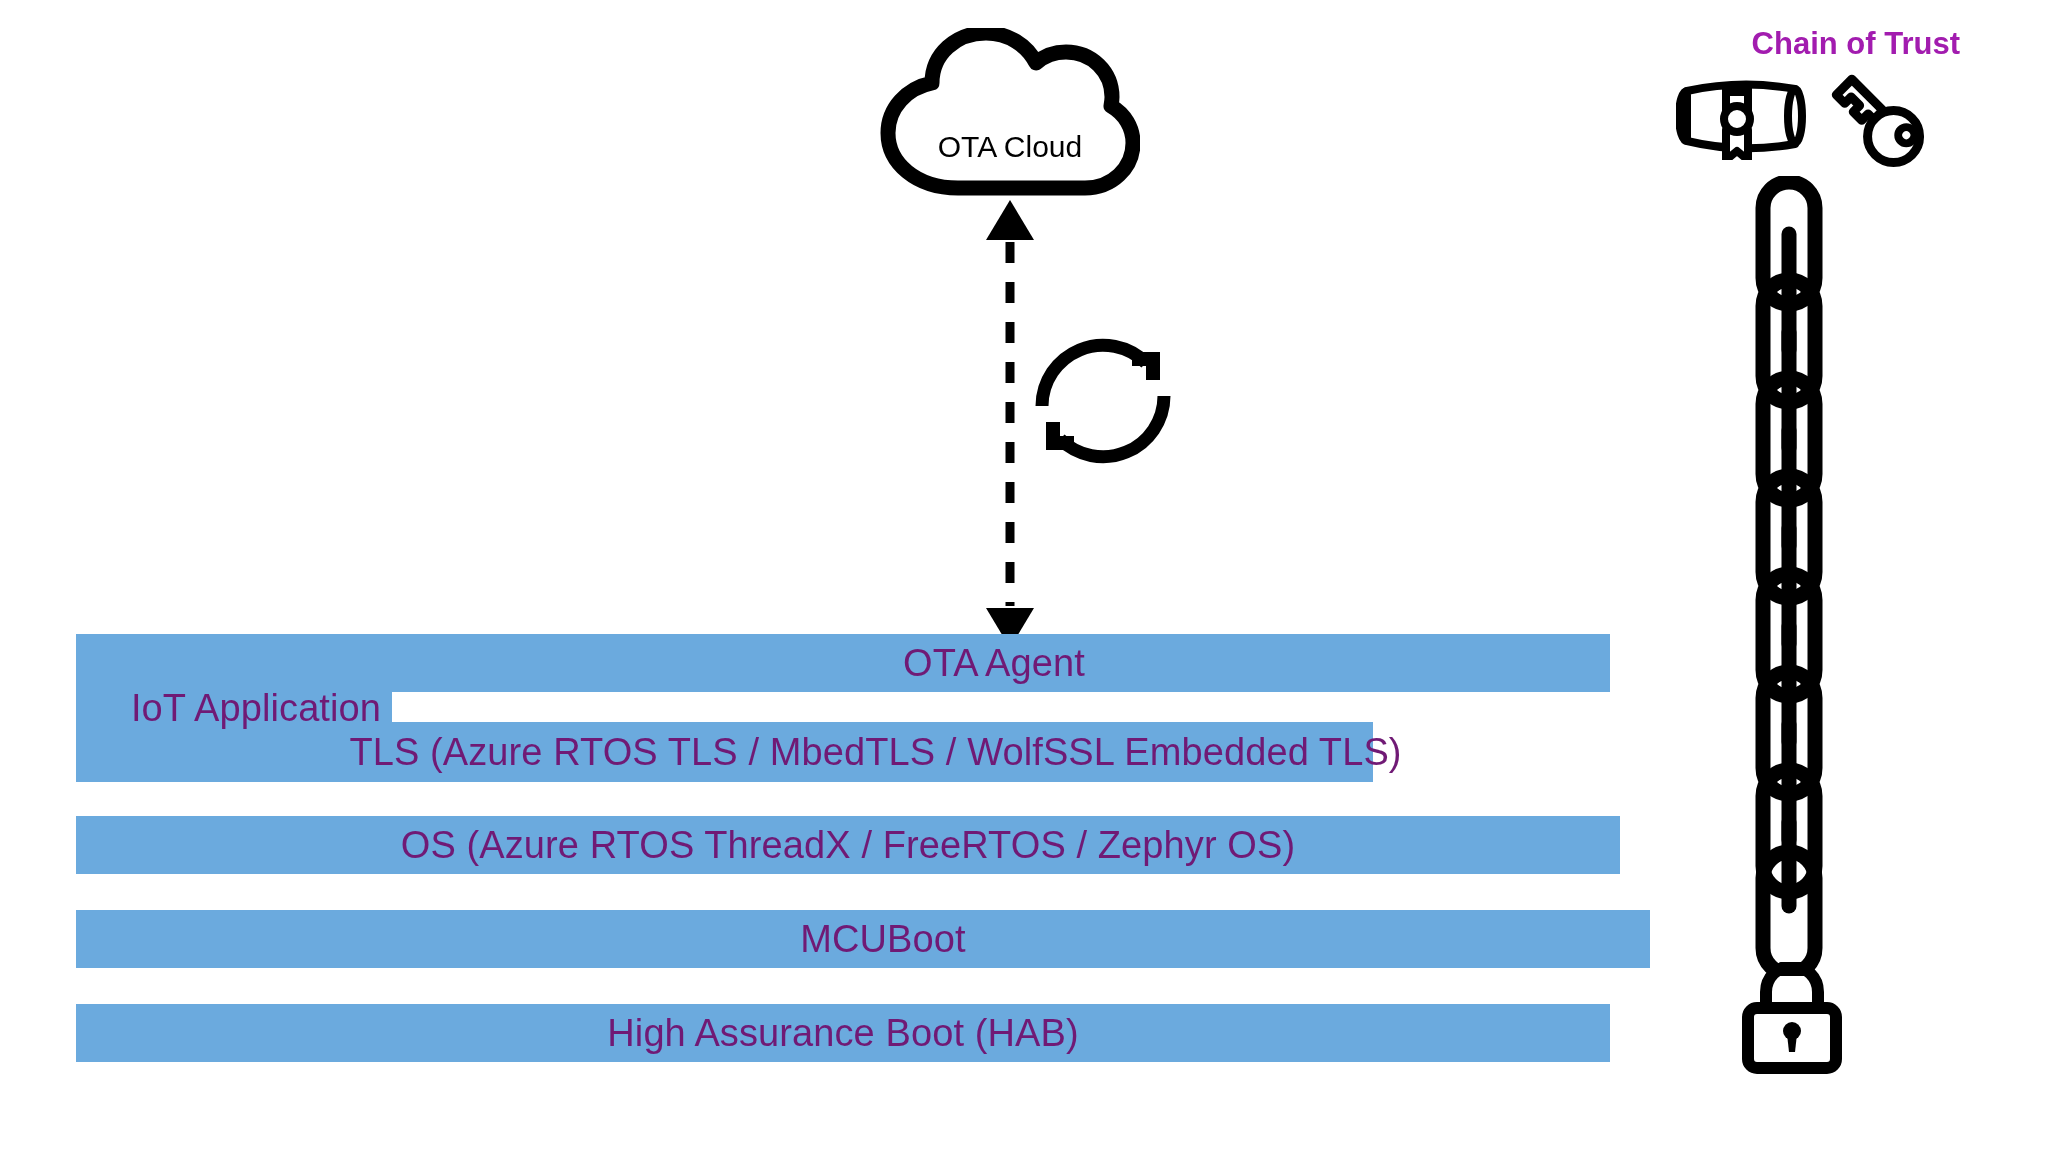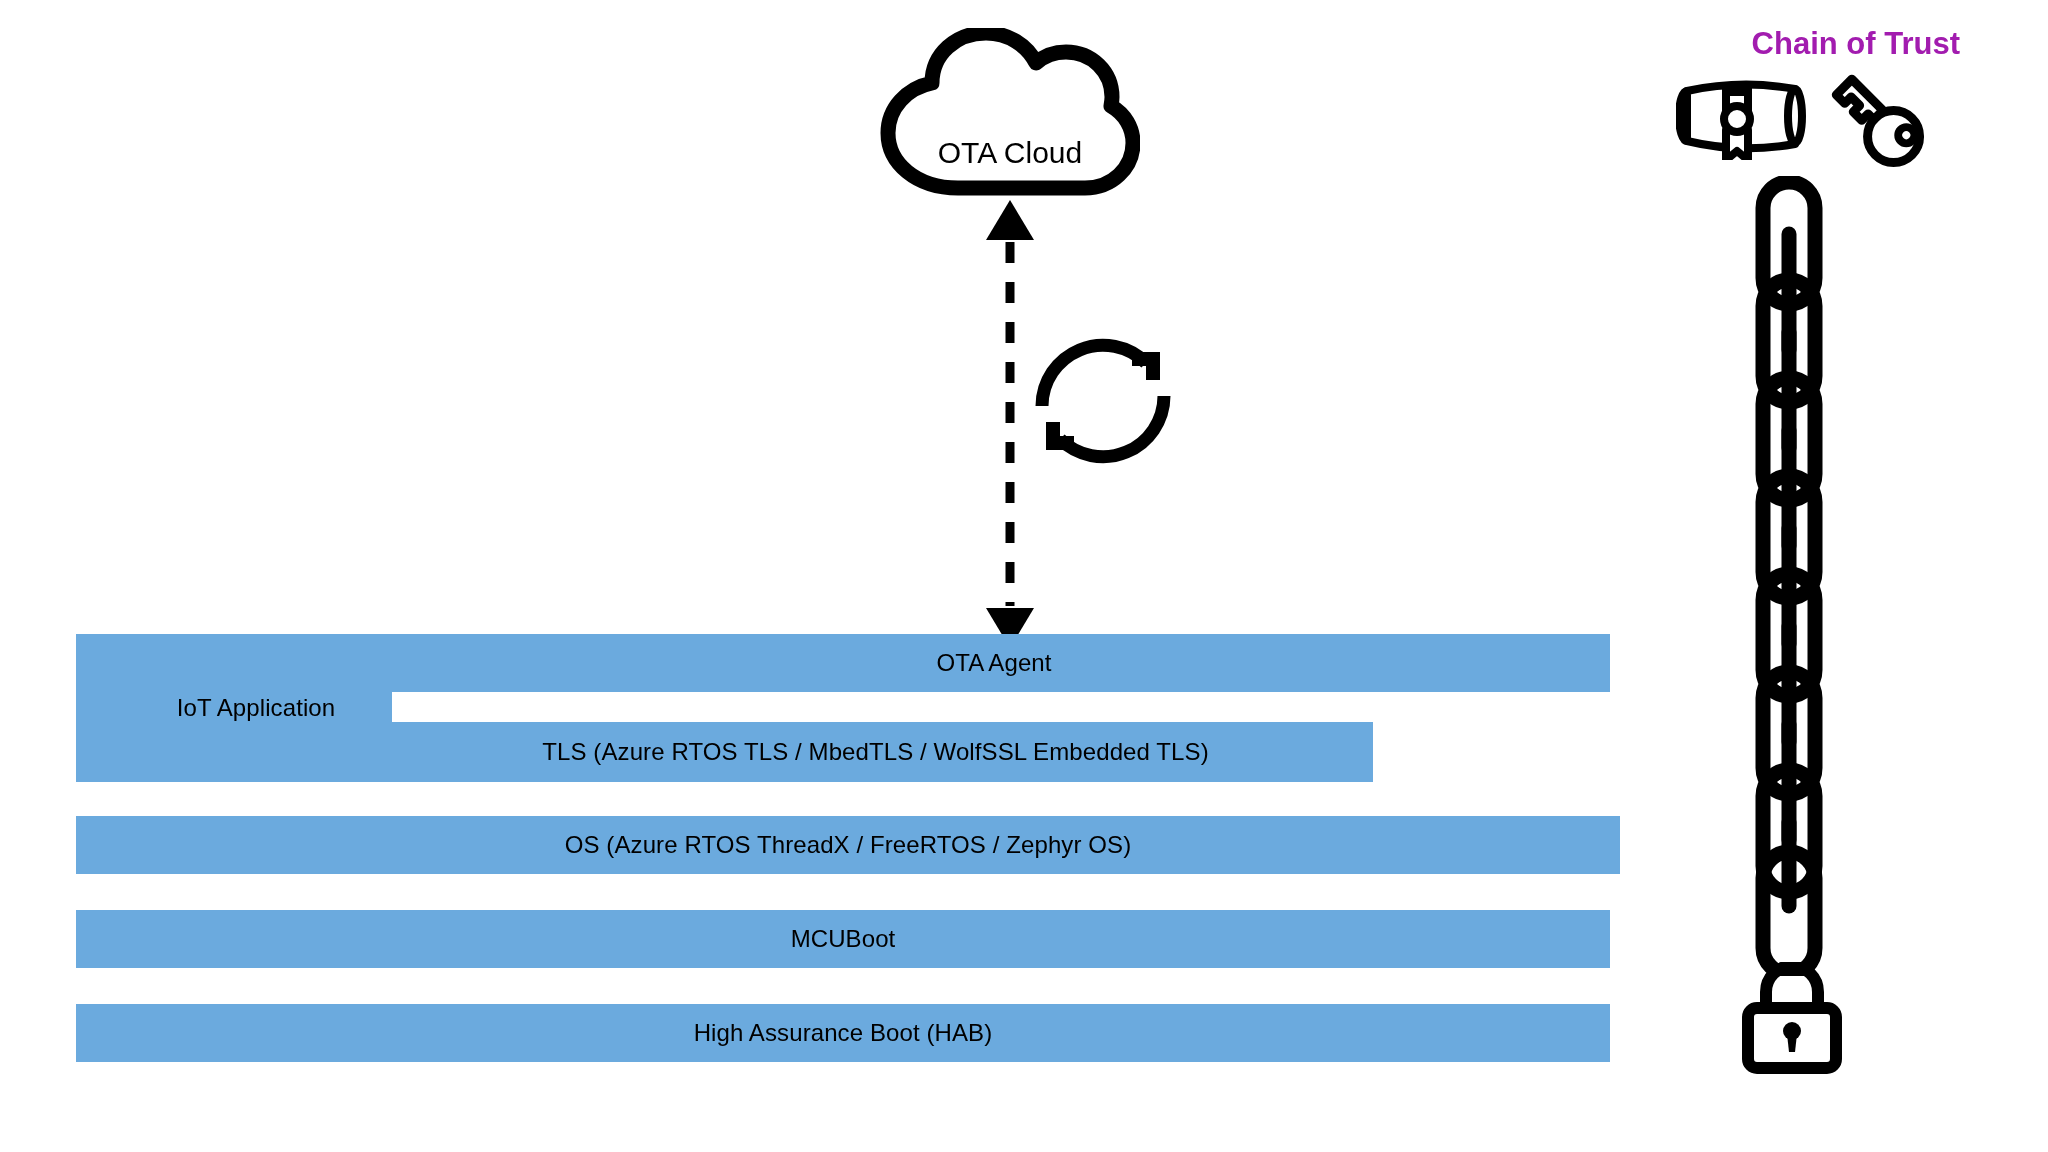--- a/index.html
+++ b/index.html
@@ -20,22 +20,22 @@
     overflow: hidden;
   }
 
   
   .bar {
     position: absolute;
     background: #6BAADE;
     display: flex;
     align-items: center;
     justify-content: center;
-    color: #000000;
-    font-size: 24px;
+    color: #701a75;
+    font-size: 38px;
     line-height: 1;
     letter-spacing: 0.1px;
     white-space: nowrap;
   }
   .bar-label {
     display: block;
     text-align: center;
   }
 
   #bar-iot-application { left: 76px;  top: 634px; width: 272px; height: 148px; padding-left: 44px; }
@@ -51,21 +51,21 @@
     position: absolute;
     left: 880px;
     top: 28px;
     width: 260px;
     height: 172px;
   }
   #cloud-group svg { display: block; }
   #cloud-label {
     position: absolute;
     left: 0;
-    top: 8px;
+    top: 2px;
     width: 260px;
     height: 172px;
     display: flex;
     align-items: flex-end;
     justify-content: center;
     padding-bottom: 38px;
     box-sizing: border-box;
     font-size: 30px;
     color: #000;
     pointer-events: none;
@@ -184,21 +184,21 @@
 
   <div class="bar" id="bar-tls" style="background: rgb(107, 170, 222);">
     <span class="bar-label">TLS (Azure RTOS TLS / MbedTLS / WolfSSL Embedded TLS)</span>
   </div>
 
 
   <div class="bar" id="bar-os" style="background: rgb(107, 170, 222);">
     <span class="bar-label">OS (Azure RTOS ThreadX / FreeRTOS / Zephyr OS)</span>
   </div>
 
-  <div class="bar" id="bar-mcuboot" style="background: rgb(107, 170, 222);">
+  <div class="bar" id="bar-mcuboot" style="background: rgb(107, 170, 222); padding-left: 40px;">
     <span class="bar-label">MCUBoot</span>
   </div>
 
   <div class="bar" id="bar-hab" style="background: rgb(107, 170, 222);">
     <span class="bar-label">High Assurance Boot (HAB)</span>
   </div>
 
   <div id="chain-of-trust-title">Chain of Trust</div>
 
   <div id="cert-icon-wrap">

